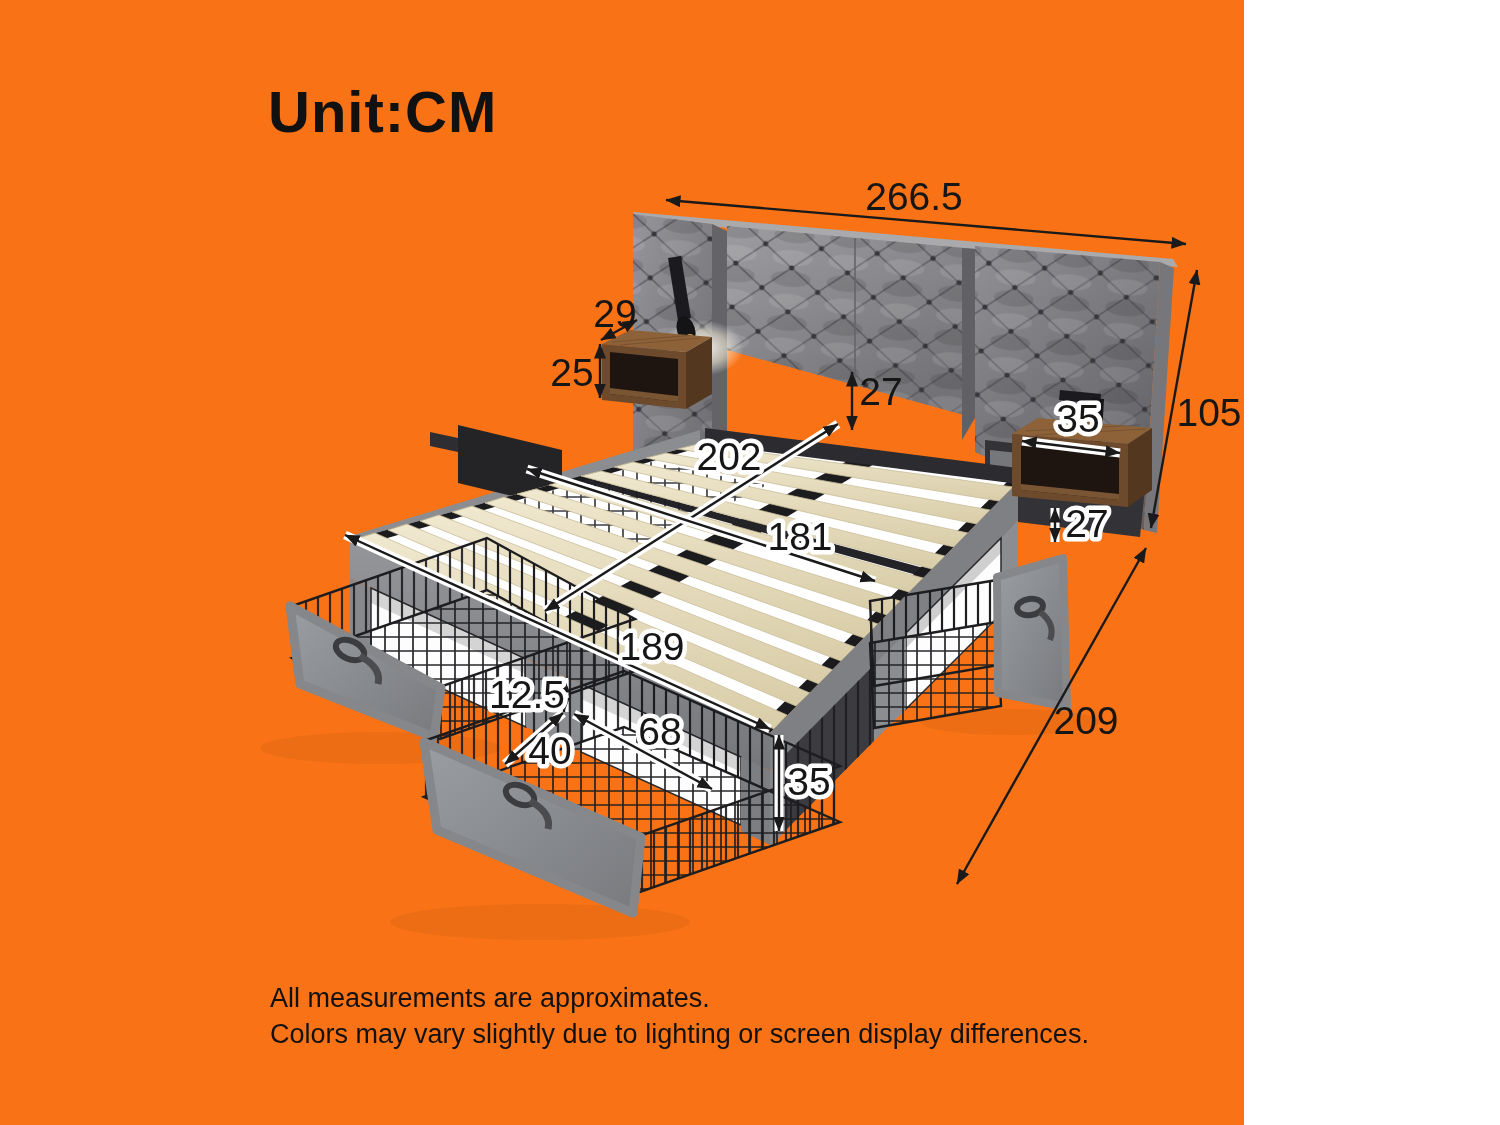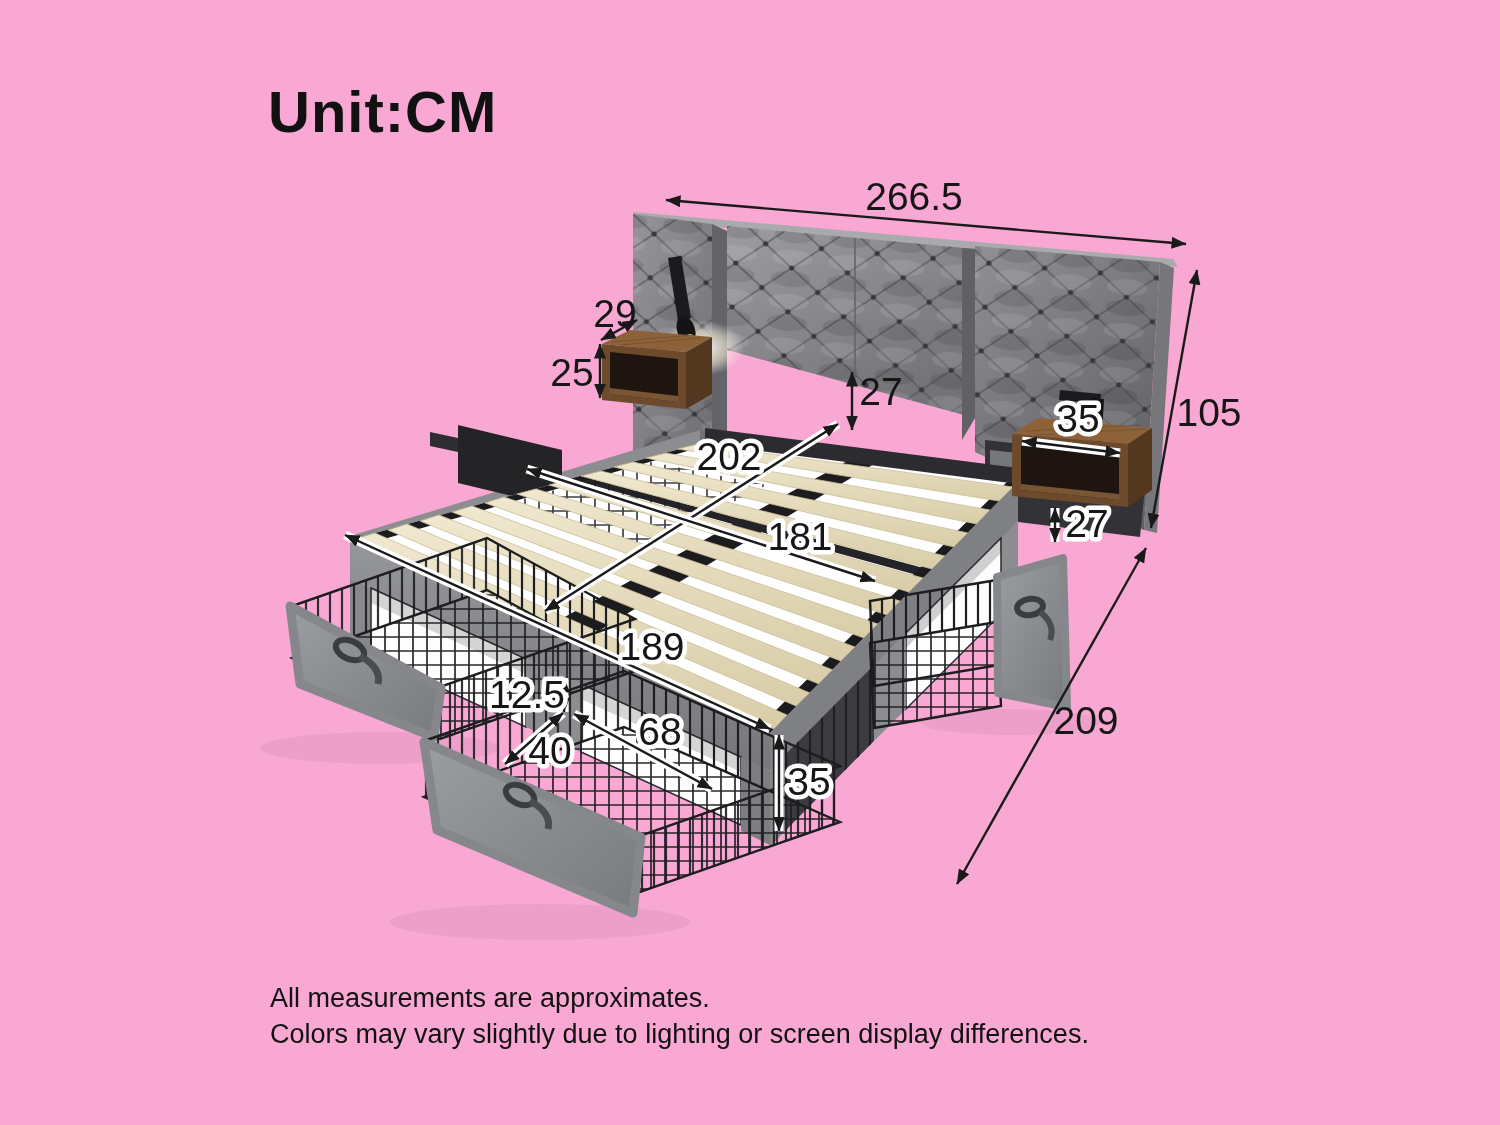--- a/index.html
+++ b/index.html
@@ -1,16 +1,16 @@
 <!DOCTYPE html>
 <html><head>
 <meta charset="utf-8">
 <style>
   html,body{margin:0;padding:0;background:#ffffff;}
-  .stage{position:relative;width:1500px;height:1125px;background:#f9a8d4;overflow:hidden;
+  .stage{position:relative;width:1244px;height:1125px;background:#f97316;overflow:hidden;
          font-family:"Liberation Sans", sans-serif;}
   svg{display:block}
   text{font-family:"Liberation Sans", sans-serif;}
   .unit{font-size:58px;font-weight:600;fill:#111;letter-spacing:1px;}
   .dim{font-size:39px;fill:#161616;text-anchor:middle;font-weight:500;}
   .halo{paint-order:stroke;stroke:#ffffff;stroke-width:9;stroke-linejoin:round;}
   .note{font-size:27px;fill:#111;}
   .dline{stroke:#1a1a1a;stroke-width:2.4;fill:none;}
   .case{stroke:#ffffff;stroke-width:9;fill:none;}
   .wire{stroke:#1d1d20;stroke-width:2.4;fill:none;}

